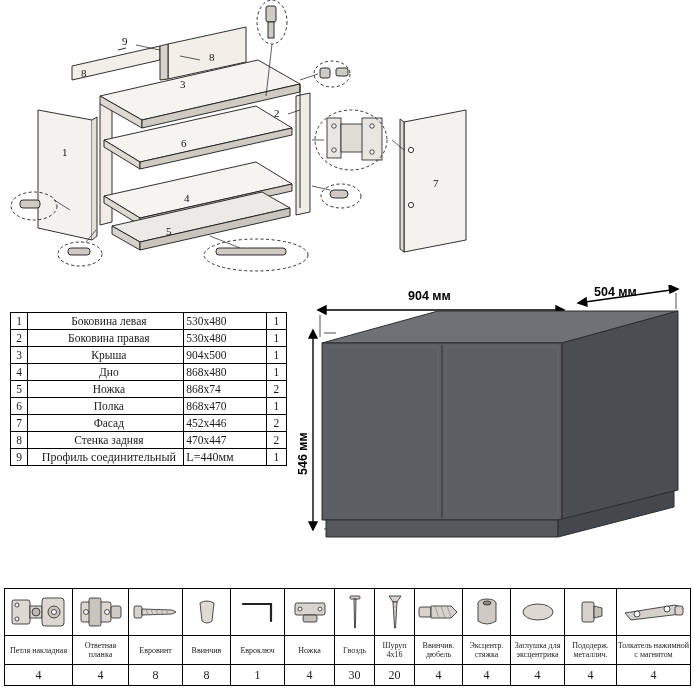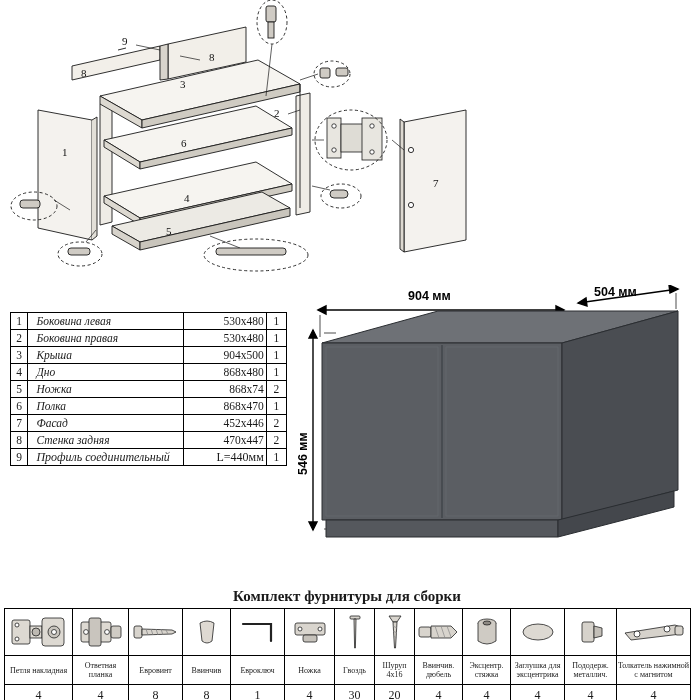--- a/index.html
+++ b/index.html
@@ -8,22 +8,22 @@
 
   
   .exploded{position:absolute;left:0;top:0;width:694px;height:290px;}
   .exploded svg{position:absolute;left:0;top:0;}
   .cal{position:absolute;font-size:11px;font-family:"Liberation Serif",serif;color:#111;}
 
   
   .parts{position:absolute;left:10px;top:312px;width:277px;border-collapse:collapse;}
   .parts td{border:1px solid #000;font-size:11.5px;height:16px;padding:0 2px;line-height:15px;}
   .parts td.num{width:13px;text-align:center;}
-  .parts td.name{width:150px;text-align:left;padding-left:8px;font-style:italic;}
-  .parts td.dim{width:80px;text-align:right;}
+  .parts td.name{width:150px;text-align:center;padding-left:8px;}
+  .parts td.dim{width:80px;text-align:left;}
   .parts td.qty{width:16px;text-align:center;}
   .parts td.small{font-size:12px;}
 
   
   .cabinet{position:absolute;left:290px;top:285px;width:404px;height:285px;}
   .cabinet svg{position:absolute;left:0;top:0;}
   .dimlabel{position:absolute;font-family:"Liberation Sans",sans-serif;font-weight:bold;font-size:12.5px;color:#000;}
   .dimlabel.vert{transform:rotate(-90deg);transform-origin:left top;white-space:nowrap;}
 
   
@@ -237,21 +237,20 @@
         <path d="M36 62 L148 62 L148 231 L36 231 Z" fill="none" stroke="#666a70" stroke-width="0.8"></path>
         <path d="M156 62 L268 62 L268 231 L156 231 Z" fill="none" stroke="#666a70" stroke-width="0.8"></path>
       </g>
     </svg>
     <div class="dimlabel" style="left:118px;top:4px;">904 мм</div>
     <div class="dimlabel" style="left:304px;top:0px;">504 мм</div>
     <div class="dimlabel vert" style="left:6px;top:190px;">546 мм</div>
   </div>
 
   <div class="kit">
-    <div class="kit-title">Комплект фурнитуры для сборки</div>
     <table>
       <colgroup>
         <col style="width:68px">
           <col style="width:56px">
           <col style="width:54px">
           <col style="width:48px">
         <col style="width:54px">
           <col style="width:50px">
           <col style="width:40px">
           <col style="width:40px">

